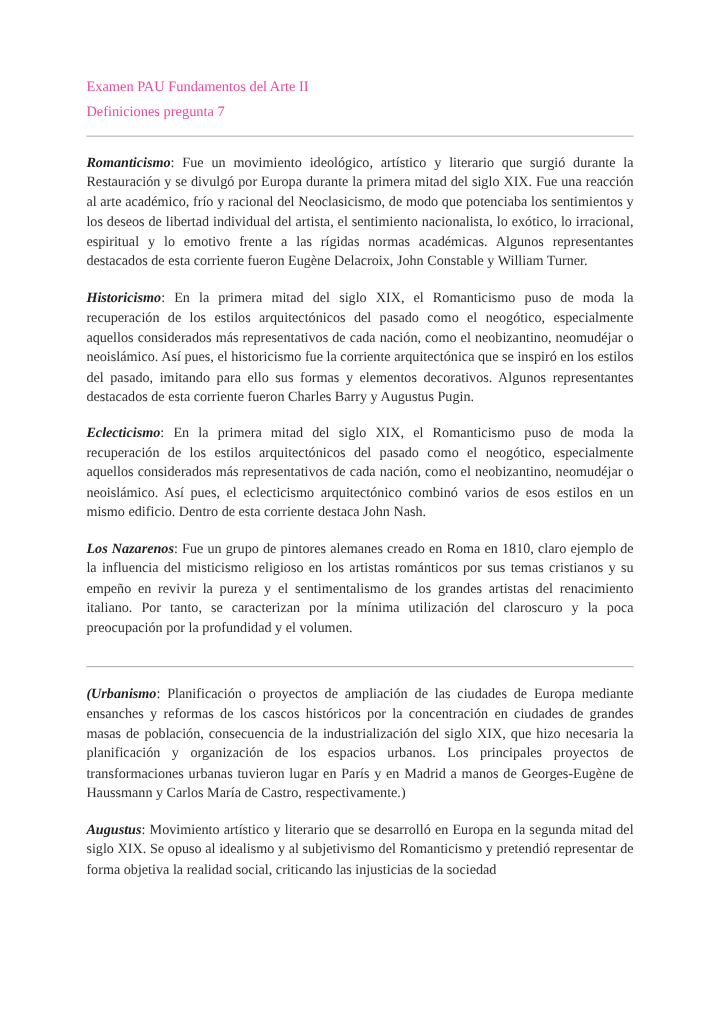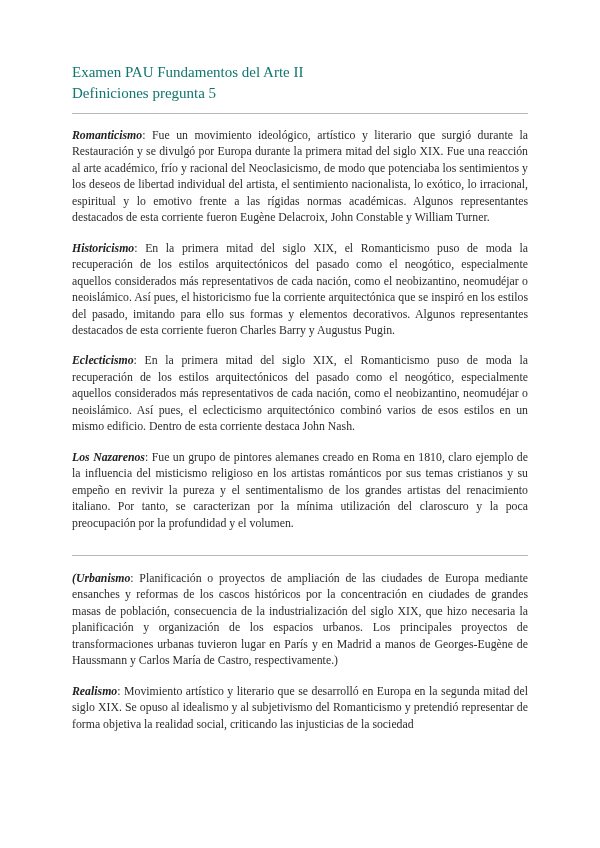--- a/index.html
+++ b/index.html
@@ -18,24 +18,24 @@
     box-sizing: border-box;
     width: 600px;
     height: 848px;
     padding: 62px 72px 40px 72px;
     background: #ffffff;
   }
   .doc-header {
     margin: 0 0 4px 0;
   }
   .doc-title, .doc-subtitle {
-    font-size: 15px;
+    font-size: 12px;
     line-height: 21px;
     font-weight: normal;
-    color: #0f766e;
+    color: #ec4899;
     margin: 0;
   }
   .divider {
     border: none;
     border-top: 1px solid #b9b7b3;
     height: 0;
     margin: 9px 0 0 0;
   }
   .divider.first {
     margin-top: 9px;
@@ -58,21 +58,21 @@
     font-style: italic;
   }
 </style>
 </head>
 <body>
 
 <div class="page">
 
   <div class="doc-header">
     <p class="doc-title">Examen PAU Fundamentos del Arte II</p>
-    <p class="doc-subtitle">Definiciones pregunta 5</p>
+    <p class="doc-subtitle">Definiciones pregunta 7</p>
   </div>
 
   <hr class="divider first">
 
   <p class="para">
     <span class="term">Romanticismo</span><span>: Fue un movimiento ideológico, artístico y literario que surgió durante la Restauración y se divulgó por Europa durante la primera mitad del siglo XIX. Fue una reacción al arte académico, frío y racional del Neoclasicismo, de modo que potenciaba los sentimientos y los deseos de libertad individual del artista, el sentimiento nacionalista, lo exótico, lo irracional, espiritual y lo emotivo frente a las rígidas normas académicas. Algunos representantes destacados de esta corriente fueron Eugène Delacroix, John Constable y William Turner.</span>
   </p>
 
   <p class="para">
     <span class="term">Historicismo</span><span>: En la primera mitad del siglo XIX, el Romanticismo puso de moda la recuperación de los estilos arquitectónicos del pasado como el neogótico, especialmente aquellos considerados más representativos de cada nación, como el neobizantino, neomudéjar o neoislámico. Así pues, el historicismo fue la corriente arquitectónica que se inspiró en los estilos del pasado, imitando para ello sus formas y elementos decorativos. Algunos representantes destacados de esta corriente fueron Charles Barry y Augustus Pugin.</span>
@@ -86,16 +86,16 @@
     <span class="term">Los Nazarenos</span><span>: Fue un grupo de pintores alemanes creado en Roma en 1810, claro ejemplo de la influencia del misticismo religioso en los artistas románticos por sus temas cristianos y su empeño en revivir la pureza y el sentimentalismo de los grandes artistas del renacimiento italiano. Por tanto, se caracterizan por la mínima utilización del claroscuro y la poca preocupación por la profundidad y el volumen.</span>
   </p>
 
   <hr class="divider second">
 
   <p class="para">
     <span class="term">(Urbanismo</span><span>: Planificación o proyectos de ampliación de las ciudades de Europa mediante ensanches y reformas de los cascos históricos por la concentración en ciudades de grandes masas de población, consecuencia de la industrialización del siglo XIX, que hizo necesaria la planificación y organización de los espacios urbanos. Los principales proyectos de transformaciones urbanas tuvieron lugar en París y en Madrid a manos de Georges-Eugène de Haussmann y Carlos María de Castro, respectivamente.)</span>
   </p>
 
   <p class="para">
-    <span class="term">Realismo</span><span>: Movimiento artístico y literario que se desarrolló en Europa en la segunda mitad del siglo XIX. Se opuso al idealismo y al subjetivismo del Romanticismo y pretendió representar de forma objetiva la realidad social, criticando las injusticias de la sociedad</span>
+    <span class="term">Augustus</span><span>: Movimiento artístico y literario que se desarrolló en Europa en la segunda mitad del siglo XIX. Se opuso al idealismo y al subjetivismo del Romanticismo y pretendió representar de forma objetiva la realidad social, criticando las injusticias de la sociedad</span>
   </p>
 
 </div>
 
 </body></html>

